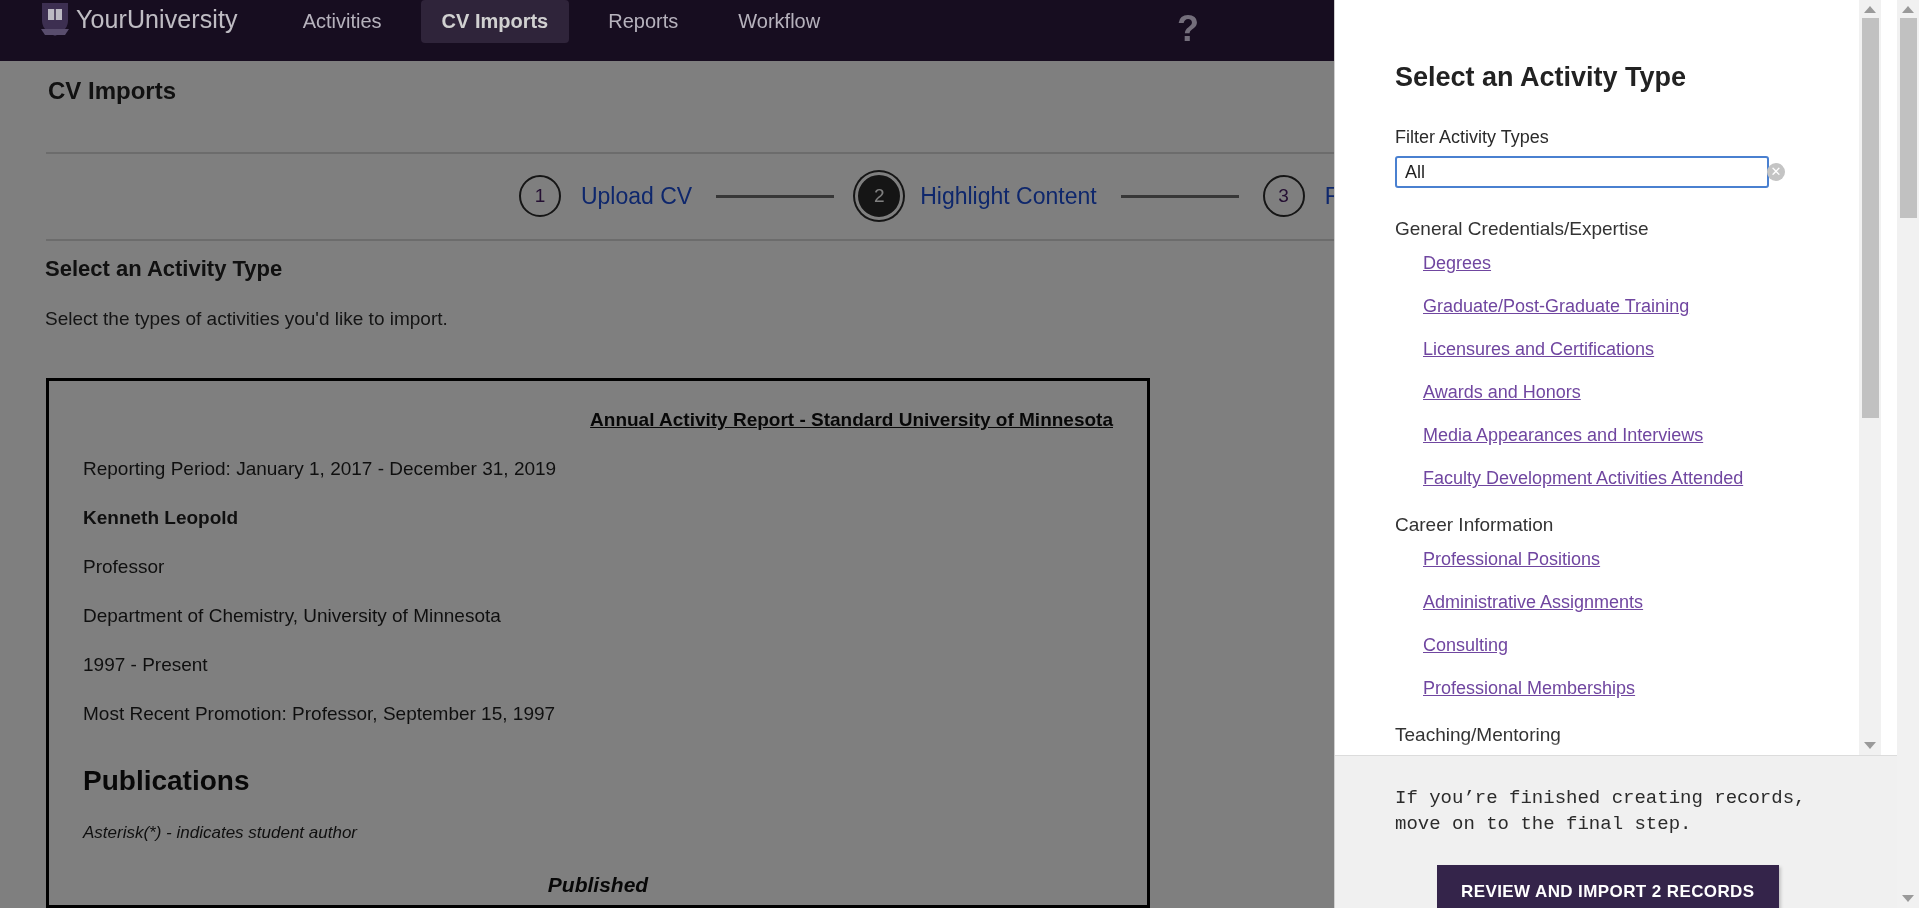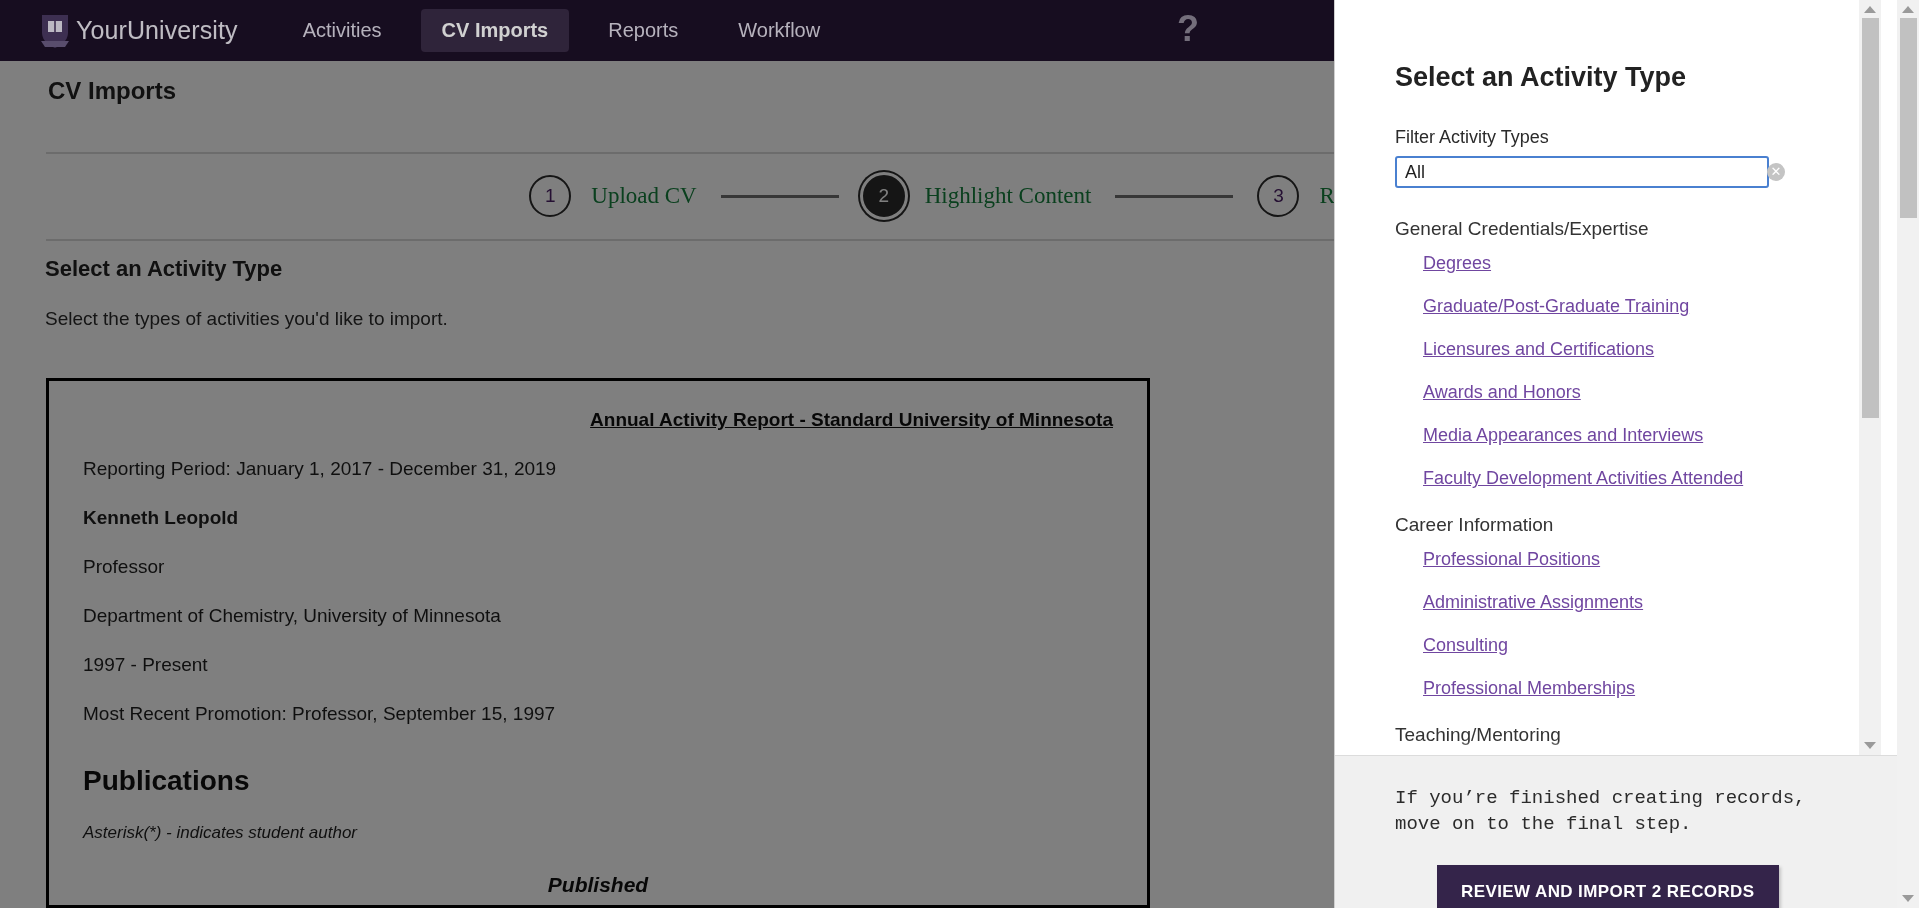--- a/index.html
+++ b/index.html
@@ -11,21 +11,21 @@
     background: #ffffff;
   }
 
   #app { position: relative; width: 1919px; height: 908px; }
 
   
   .page-bg { position: absolute; inset: 0; background: #ffffff; }
 
   .topnav {
     position: absolute; left: 0; top: 0; width: 1919px; height: 61px;
-    background: #1d1028; display: flex; align-items: center;
+    background: #1d1028; display: flex; align-items: flex-start;
   }
   .brand { display: flex; align-items: center; margin-left: 38px; }
   .brand-mark { width: 34px; height: 38px; position: relative; margin-right: 4px; }
   .brand-name { color: #e9e6ee; font-size: 25px; letter-spacing: .1px; }
   .navlinks { display: flex; align-items: center; margin-left: 44px; gap: 18px; }
   .navlink {
     color: #ded9e6; font-size: 20px; padding: 10px 21px; border-radius: 4px;
     white-space: nowrap;
   }
   .navlink.active { background: #3a2c47; color: #ffffff; font-weight: bold; }
@@ -48,21 +48,21 @@
     display: flex; align-items: center; justify-content: center;
   }
   .step { display: flex; align-items: center; }
   .step-num {
     width: 42px; height: 42px; border-radius: 50%; border: 2px solid #2b2b2b;
     display: flex; align-items: center; justify-content: center;
     font-size: 19px; color: #4b2066; background: transparent;
   }
   .step-num.done { background: #2b2b2b; color: #ffffff; border-color: #2b2b2b;
                    box-shadow: 0 0 0 3px #ffffff, 0 0 0 5px #2b2b2b; }
-  .step-label { font-size: 23px; color: #15803d; margin-left: 20px; white-space: nowrap; font-family: Liberation Serif, serif; }
+  .step-label { font-size: 23px; color: #1d4ed8; margin-left: 20px; white-space: nowrap; }
   .step-bar { width: 118px; height: 3px; background: #6f6f6f; margin: 0 24px; }
 
   .section-title {
     position: absolute; left: 45px; top: 256px;
     font-size: 22px; font-weight: bold; color: #222;
   }
   .section-sub {
     position: absolute; left: 45px; top: 308px; font-size: 19px; color: #2b2b2b;
   }
 

